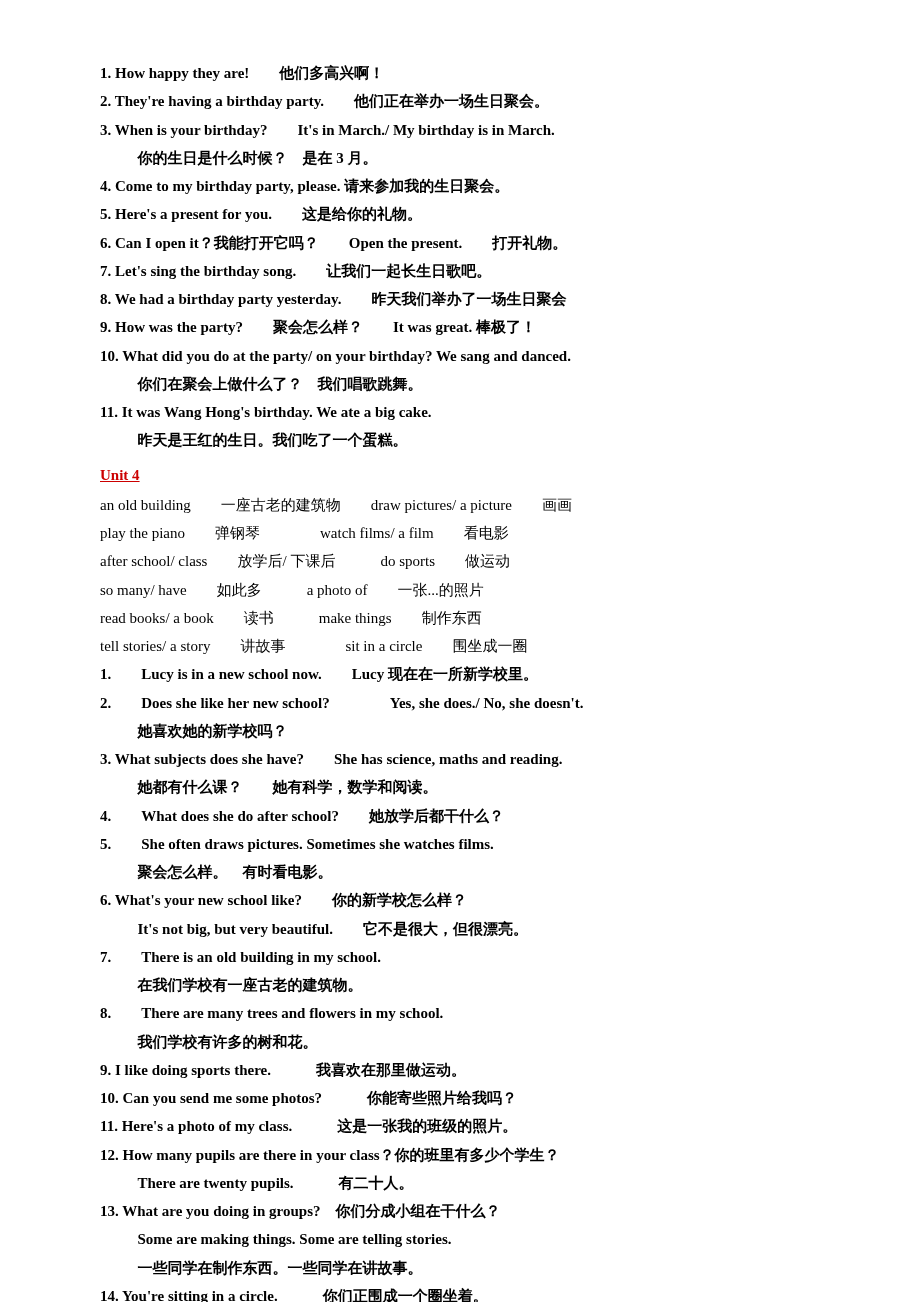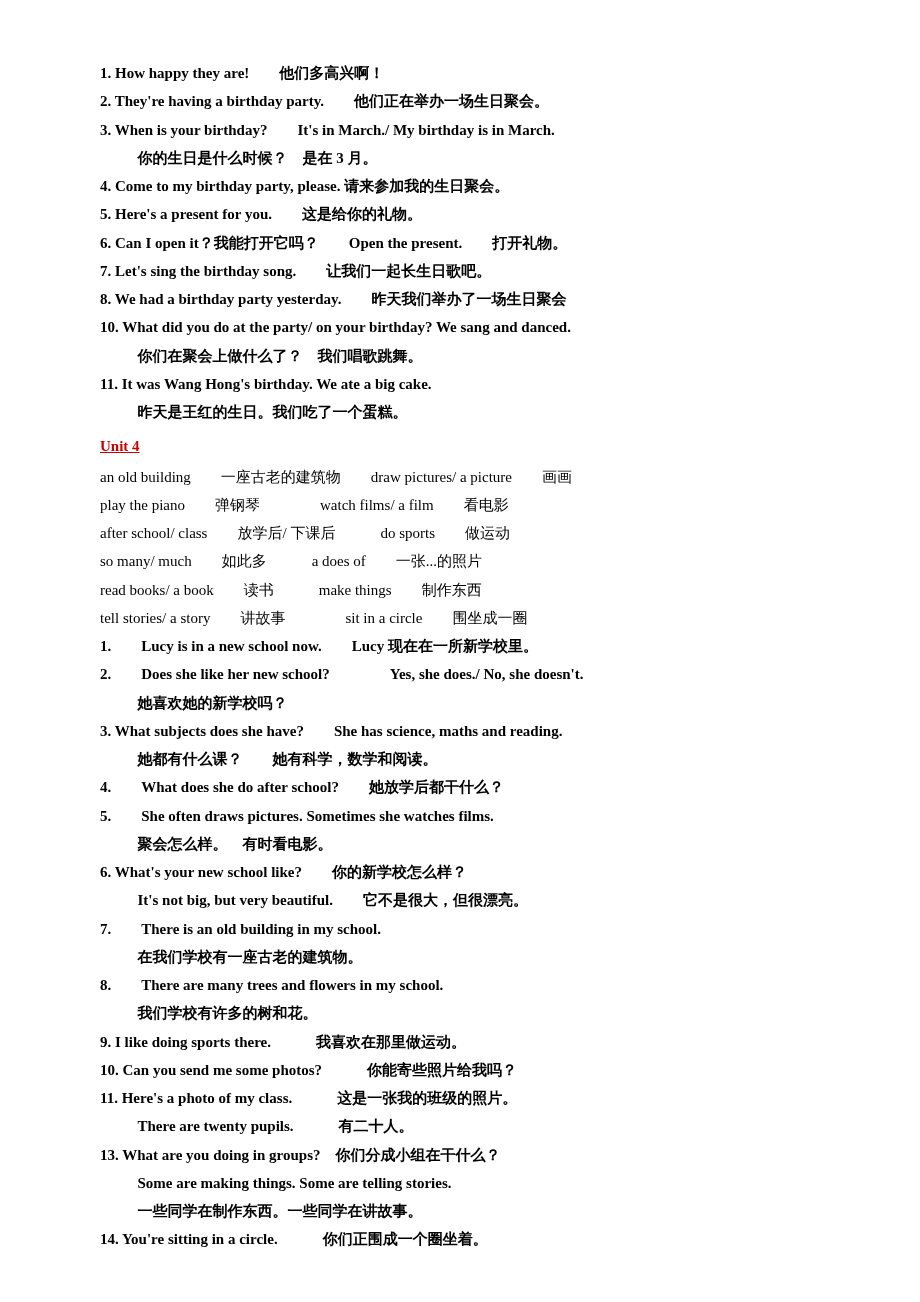--- a/index.html
+++ b/index.html
@@ -43,33 +43,34 @@
   <div>
     <div class="line">1. How happy they are!　　他们多高兴啊！</div>
     <div class="line">2. They're having a birthday party.　　他们正在举办一场生日聚会。</div>
     <div class="line">3. When is your birthday?　　It's in March./ My birthday is in March.</div>
     <div class="line indent">你的生日是什么时候？　是在 3 月。</div>
     <div class="line">4. Come to my birthday party, please. 请来参加我的生日聚会。</div>
     <div class="line">5. Here's a present for you.　　这是给你的礼物。</div>
     <div class="line">6. Can I open it？我能打开它吗？　　Open the present.　　打开礼物。</div>
     <div class="line">7. Let's sing the birthday song.　　让我们一起长生日歌吧。</div>
     <div class="line">8. We had a birthday party yesterday.　　昨天我们举办了一场生日聚会</div>
+    <div class="line">9. How was the party?　　聚会怎么样？　　It was great. 棒极了！</div>
     <div class="line">10. What did you do at the party/ on your birthday? We sang and danced.</div>
     <div class="line indent">你们在聚会上做什么了？　我们唱歌跳舞。</div>
     <div class="line">11. It was Wang Hong's birthday. We ate a big cake.</div>
     <div class="line indent">昨天是王红的生日。我们吃了一个蛋糕。</div>
   </div>
 
   <div class="unit-heading">Unit 4</div>
 
   <div>
     <div class="vocab-line">an old building　　一座古老的建筑物　　draw pictures/ a picture　　画画</div>
     <div class="vocab-line">play the piano　　弹钢琴　　　　watch films/ a film　　看电影</div>
     <div class="vocab-line">after school/ class　　放学后/ 下课后　　　do sports　　做运动</div>
-    <div class="vocab-line">so many/ much　　如此多　　　a does of　　一张...的照片</div>
+    <div class="vocab-line">so many/ have　　如此多　　　a photo of　　一张...的照片</div>
     <div class="vocab-line">read books/ a book　　读书　　　make things　　制作东西</div>
     <div class="vocab-line">tell stories/ a story　　讲故事　　　　sit in a circle　　围坐成一圈</div>
   </div>
 
   <div>
     <div class="line">1.　　Lucy is in a new school now.　　Lucy 现在在一所新学校里。</div>
     <div class="line">2.　　Does she like her new school?　　　　Yes, she does./ No, she doesn't.</div>
     <div class="line indent">她喜欢她的新学校吗？</div>
     <div class="line">3. What subjects does she have?　　She has science, maths and reading.</div>
     <div class="line indent">她都有什么课？　　她有科学，数学和阅读。</div>
@@ -78,20 +79,21 @@
     <div class="line indent">聚会怎么样。　有时看电影。</div>
     <div class="line">6. What's your new school like?　　你的新学校怎么样？</div>
     <div class="line indent">It's not big, but very beautiful.　　它不是很大，但很漂亮。</div>
     <div class="line">7.　　There is an old building in my school.</div>
     <div class="line indent">在我们学校有一座古老的建筑物。</div>
     <div class="line">8.　　There are many trees and flowers in my school.</div>
     <div class="line indent">我们学校有许多的树和花。</div>
     <div class="line">9. I like doing sports there.　　　我喜欢在那里做运动。</div>
     <div class="line">10. Can you send me some photos?　　　你能寄些照片给我吗？</div>
     <div class="line">11. Here's a photo of my class.　　　这是一张我的班级的照片。</div>
+    <div class="line">12. How many pupils are there in your class？你的班里有多少个学生？</div>
     <div class="line indent">There are twenty pupils.　　　有二十人。</div>
     <div class="line">13. What are you doing in groups?　你们分成小组在干什么？</div>
     <div class="line indent">Some are making things. Some are telling stories.</div>
     <div class="line indent">一些同学在制作东西。一些同学在讲故事。</div>
     <div class="line">14. You're sitting in a circle.　　　你们正围成一个圈坐着。</div>
   </div>
 
 </div>
 
 </body></html>

